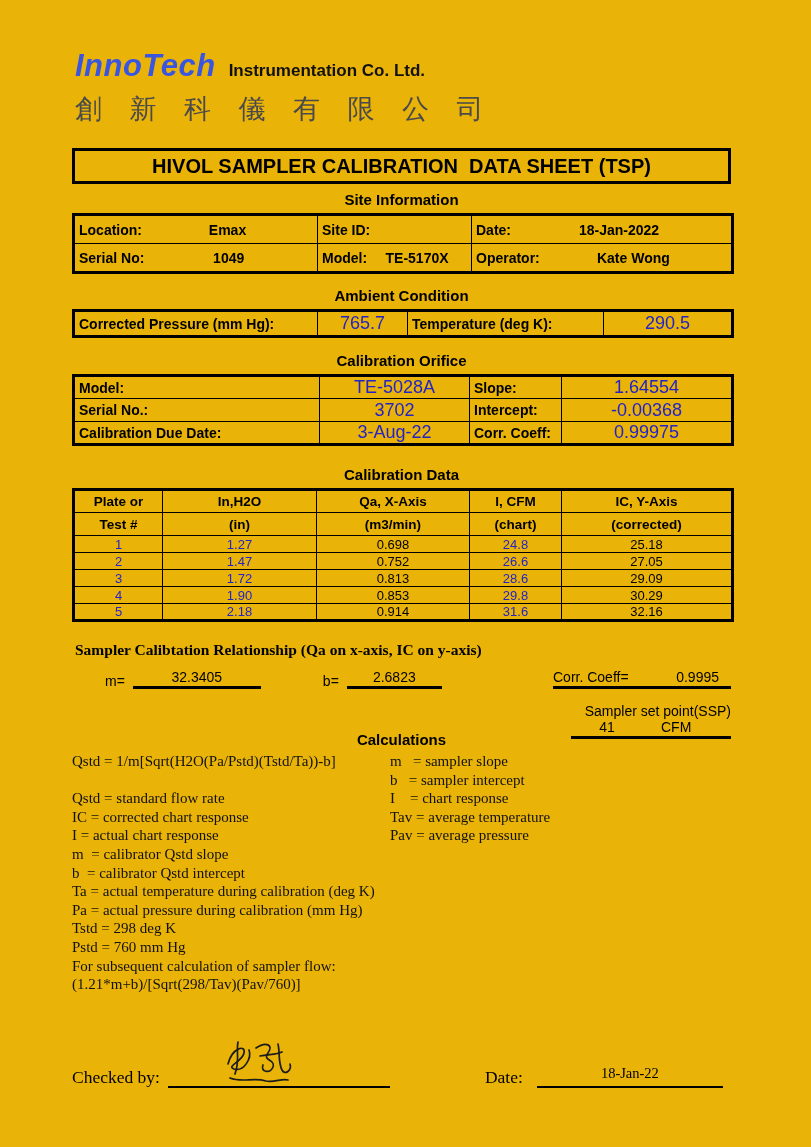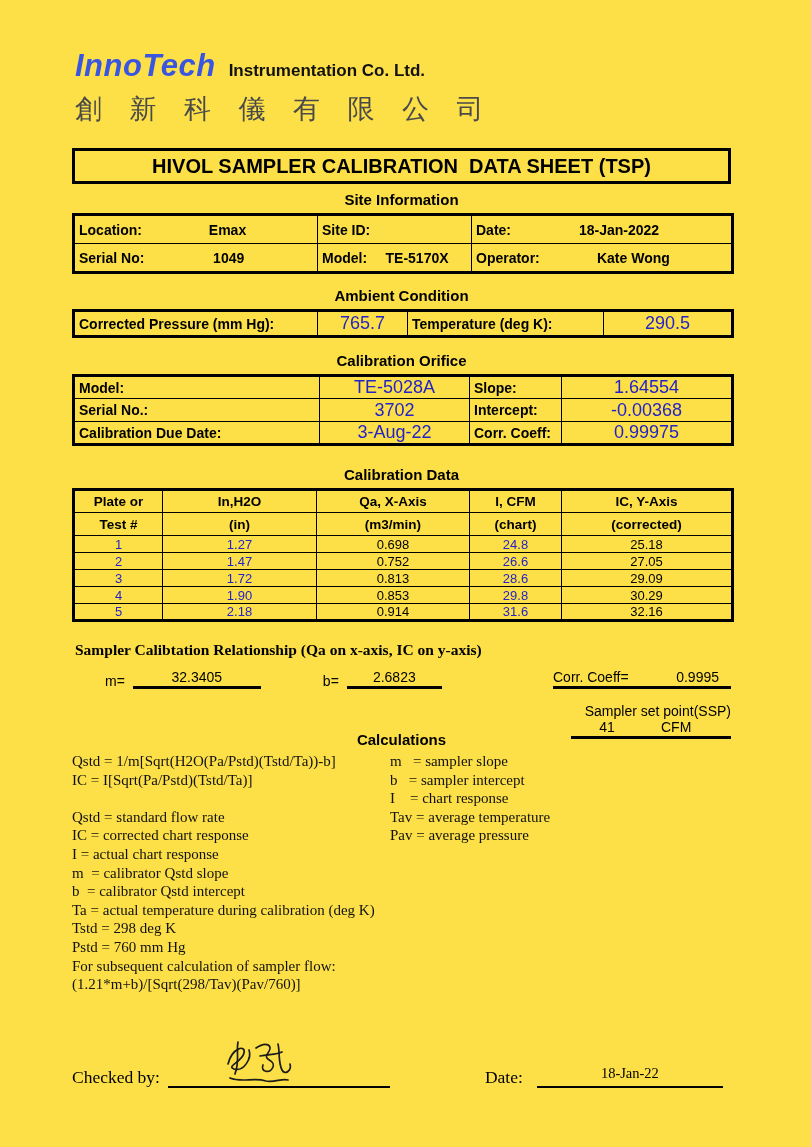--- a/index.html
+++ b/index.html
@@ -1,18 +1,18 @@
 <!DOCTYPE html>
 <html><head>
 <meta charset="utf-8">
 <style>
   * { margin: 0; padding: 0; box-sizing: border-box; }
   html, body { background: #e8e8e8; }
   .page {
-    width: 811px; height: 1147px; background: #fde047; margin: 0 auto;
+    width: 811px; height: 1147px; background: #eab308; margin: 0 auto;
     font-family: "Liberation Sans", sans-serif; color: #000;
     position: relative; overflow: hidden;
   }
   .content { margin-left: 72px; width: 659px; }
 
   
   .logo-block { padding-top: 48px; margin-left: 75px; }
   .logo-row { display: flex; align-items: baseline; }
   .logo-text {
     font-family: "Liberation Sans", sans-serif;
@@ -302,28 +302,28 @@
       <span class="ssp-group">
         <span class="sv">41</span>
         <span class="su">CFM</span>
       </span>
     </div>
 
     <div class="calc-heading">Calculations</div>
     <div class="calc-cols">
       <div class="calc-left">
         <div class="calc-line">Qstd = 1/m[Sqrt(H2O(Pa/Pstd)(Tstd/Ta))-b]</div>
-        <div class="calc-line">IC = I[Sqrt(Pa/Pstd)(Tstd/Ta)]</div>
         <div class="calc-line"></div>
         <div class="calc-line">Qstd = standard flow rate</div>
         <div class="calc-line">IC = corrected chart response</div>
         <div class="calc-line">I = actual chart response</div>
         <div class="calc-line">m  = calibrator Qstd slope</div>
         <div class="calc-line">b  = calibrator Qstd intercept</div>
         <div class="calc-line">Ta = actual temperature during calibration (deg K)</div>
+        <div class="calc-line">Pa = actual pressure during calibration (mm Hg)</div>
         <div class="calc-line">Tstd = 298 deg K</div>
         <div class="calc-line">Pstd = 760 mm Hg</div>
         <div class="calc-line">For subsequent calculation of sampler flow:</div>
         <div class="calc-line">(1.21*m+b)/[Sqrt(298/Tav)(Pav/760)]</div>
       </div>
       <div class="calc-right">
         <div class="calc-line">m   = sampler slope</div>
         <div class="calc-line">b   = sampler intercept</div>
         <div class="calc-line">I    = chart response</div>
         <div class="calc-line">Tav = average temperature</div>

